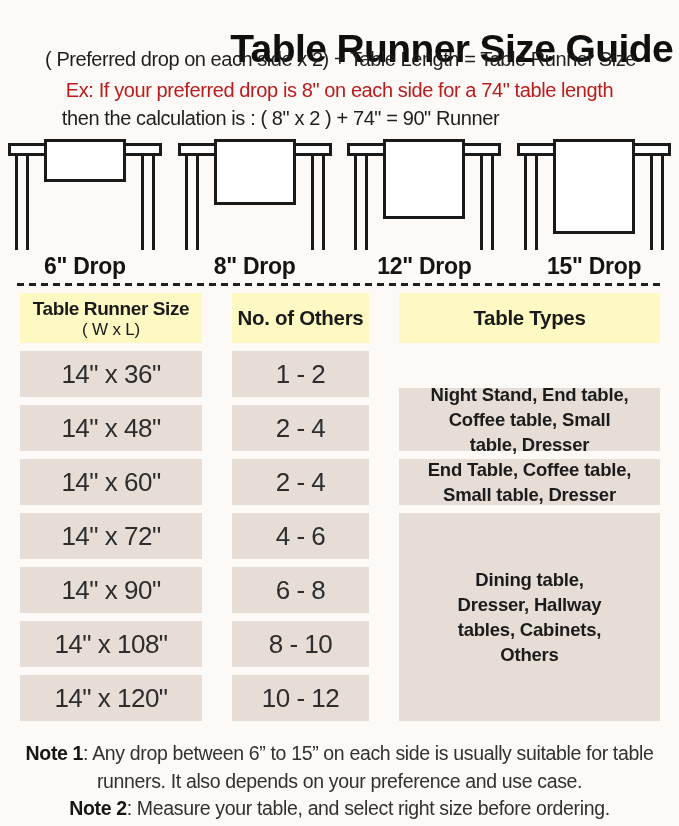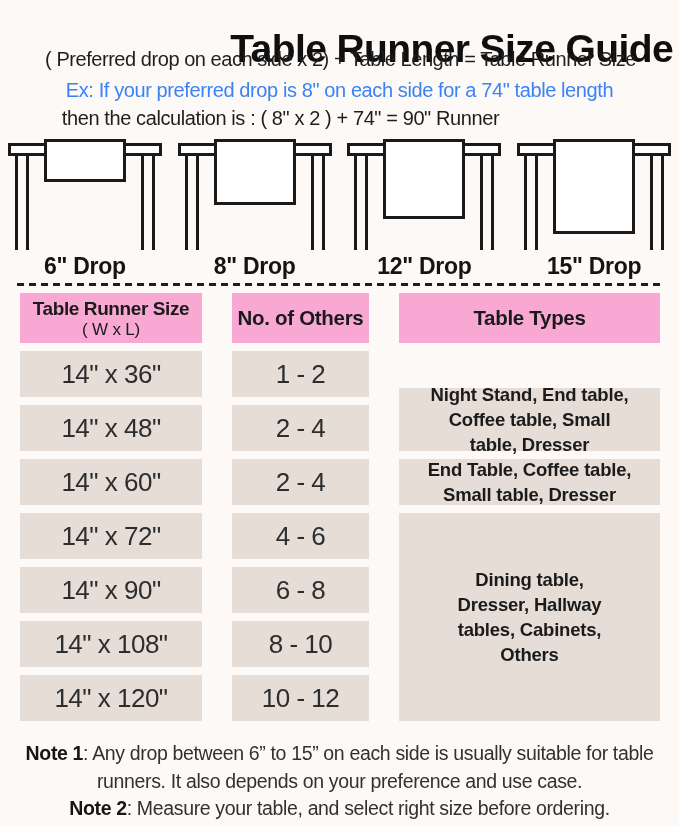--- a/index.html
+++ b/index.html
@@ -21,21 +21,21 @@
     white-space:nowrap;
   }
   .formula{
     position:absolute;top:48px;left:1px;width:679px;
     text-align:center;font-size:20px;letter-spacing:-0.45px;
     color:#1e1e1e;white-space:nowrap;
   }
   .ex1{
     position:absolute;top:79px;left:0;width:679px;
     text-align:center;font-size:20px;letter-spacing:-0.4px;
-    color:#3b82f6;white-space:nowrap;
+    color:#b91c1c;white-space:nowrap;
   }
   .ex2{
     position:absolute;top:107px;left:0;width:561px;
     text-align:center;font-size:20px;letter-spacing:-0.4px;
     color:#1e1e1e;white-space:nowrap;
   }
 
   
   .illos{
     position:absolute;top:138px;left:0;width:679px;
@@ -59,21 +59,21 @@
     position:absolute;top:293px;left:20px;
     display:grid;
     grid-template-columns:182px 137px 261px;
     grid-template-rows:50px repeat(7,46px);
     column-gap:30px;row-gap:8px;
   }
   .cell{
     display:flex;align-items:center;justify-content:center;
     text-align:center;
   }
-  .hdr{background:#f9a8d4;font-weight:700;color:#1a1a1a;}
+  .hdr{background:#fef9c3;font-weight:700;color:#1a1a1a;}
   .hdr-size{flex-direction:column;line-height:22px;}
   .hdr-size .main{font-size:19px;letter-spacing:-0.4px;}
   .hdr-size .sub{font-size:17px;font-weight:400;letter-spacing:-0.2px;line-height:19px;}
   .hdr-seats,.hdr-types{font-size:20.5px;letter-spacing:-0.3px;}
   .val{
     background:#e5ddd6;font-size:26px;color:#2d2d2d;
     letter-spacing:-0.5px;font-weight:400;
   }
   .types{
     background:#e5ddd6;font-weight:700;font-size:18.5px;

